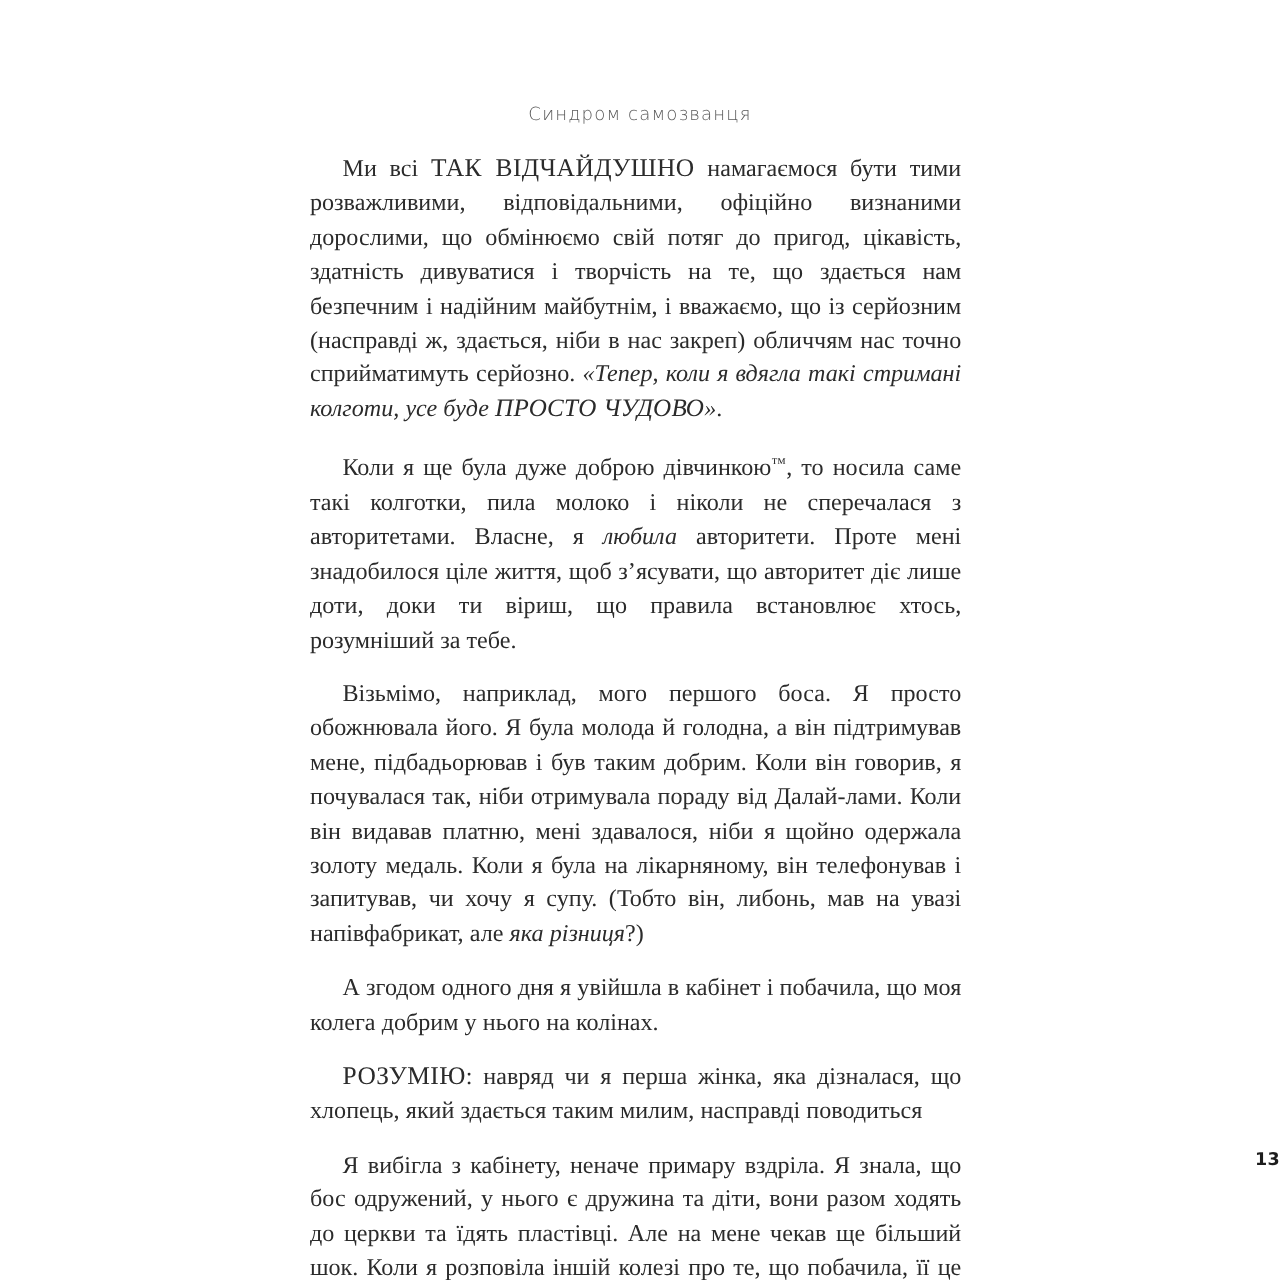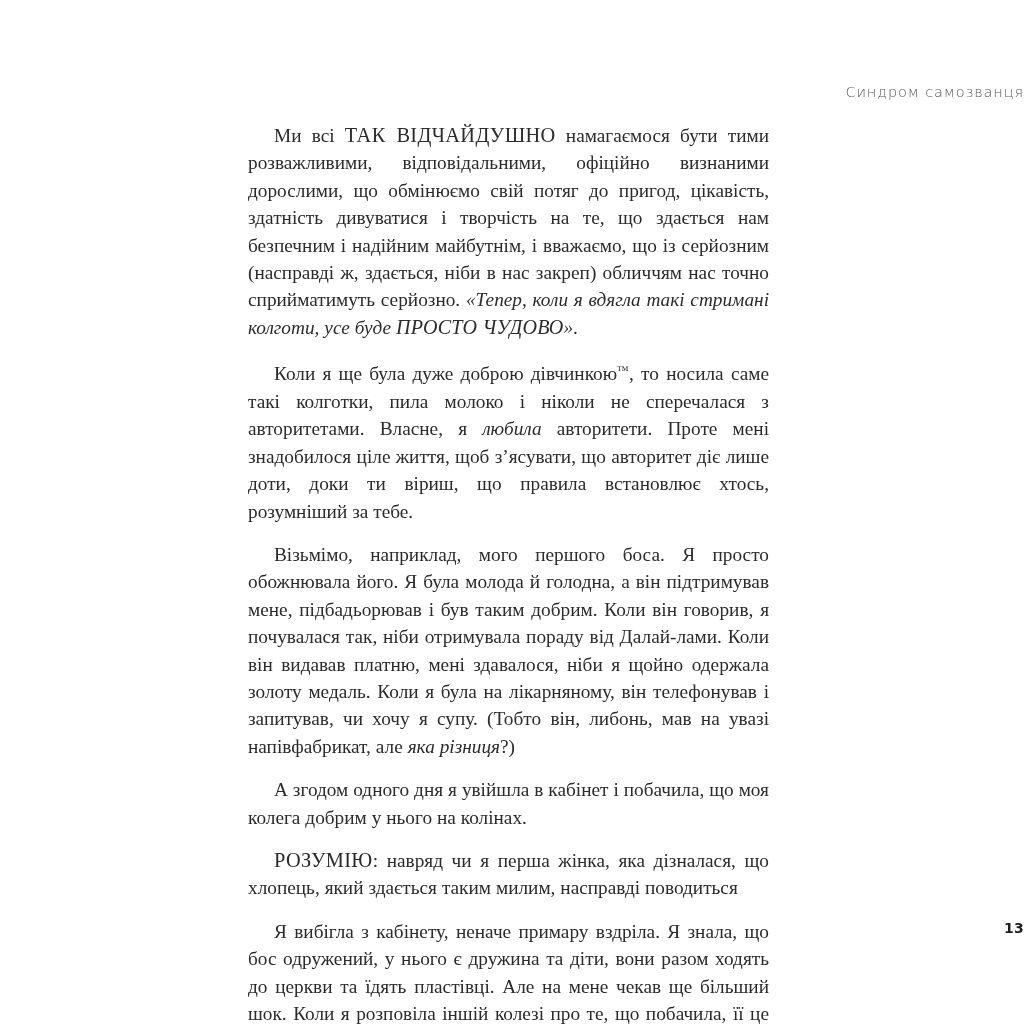--- a/index.html
+++ b/index.html
@@ -24,21 +24,21 @@
     background: #ffffff;
     box-sizing: border-box;
   }
 
   
   .running-head {
     position: absolute;
     top: 84px;
     left: 0;
     width: 1024px;
-    text-align: right;
+    text-align: center;
     font-family: "DejaVu Sans", "Liberation Sans", sans-serif;
     font-size: 14.5px;
     font-weight: 300;
     letter-spacing: 0.9px;
     color: #5b5b5b;
     white-space: nowrap;
   }
 
   
   .text-block {

